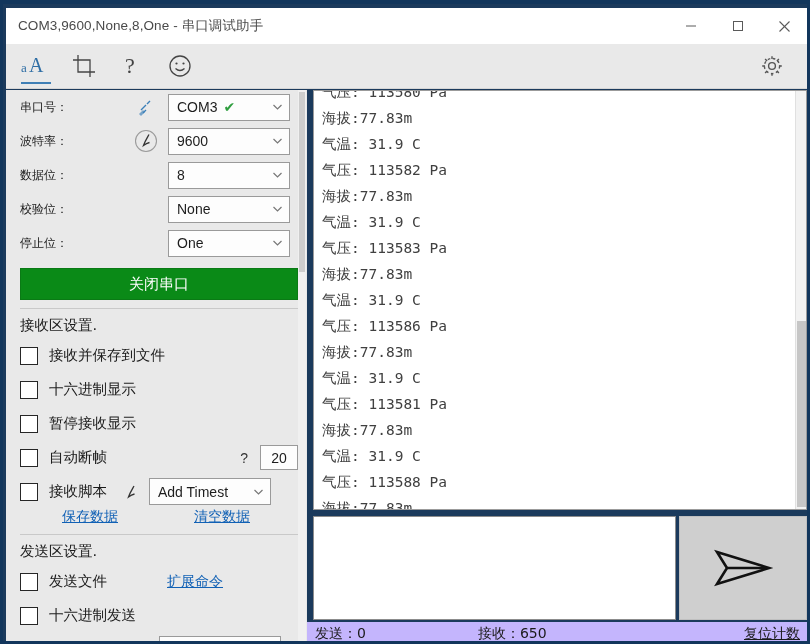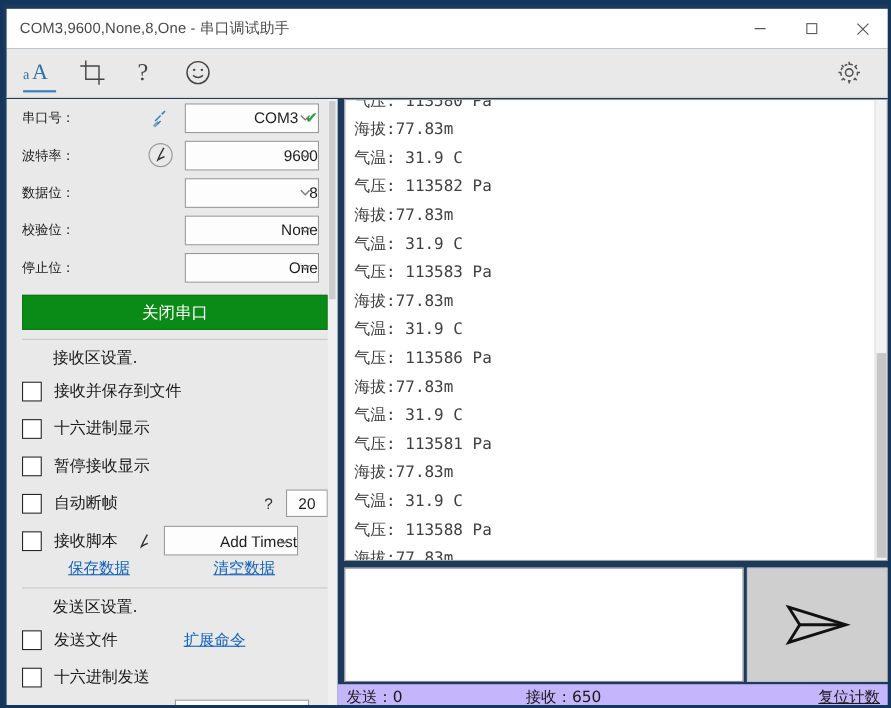--- a/index.html
+++ b/index.html
@@ -79,21 +79,20 @@
   }
   .pen-slot { width: 44px; flex: none; display:flex; align-items:center; justify-content:center; }
   .combo {
     width: 122px; height: 27px;
     background: #fdfdfd;
     border: 1px solid #9a9a9a;
     display: flex; align-items: center;
     position: relative;
     font-size: 14px; color: #1d1d1d;
     padding-left: 8px;
-    justify-content: flex-end;
   }
   .combo .cv { white-space: nowrap; overflow: hidden; }
   .combo .chev {
     position: absolute; right: 6px; top: 50%;
     transform: translateY(-50%);
     width: 11px; height: 11px;
   }
   .combo .tick { margin-left: 6px; color: #2f9e3f; font-size: 14px; font-weight: bold; }
   
   #open-btn {
@@ -107,21 +106,20 @@
     font-family: "DejaVu Sans", sans-serif;
   }
   .sep {
     position: absolute; left: 14px; width: 278px;
     height: 1px; background: #c9c9c9;
   }
   .section-title {
     position: absolute; left: 14px;
     font-size: 14.5px; color: #1a1a1a;
     font-family: "DejaVu Sans", sans-serif;
-    margin-left: 28px;
   }
   .cbrow {
     position: absolute; left: 14px;
     width: 278px; height: 31px;
     display: flex; align-items: center;
   }
   .cbox {
     width: 18px; height: 18px;
     border: 1.6px solid #262626;
     background: #fff;

